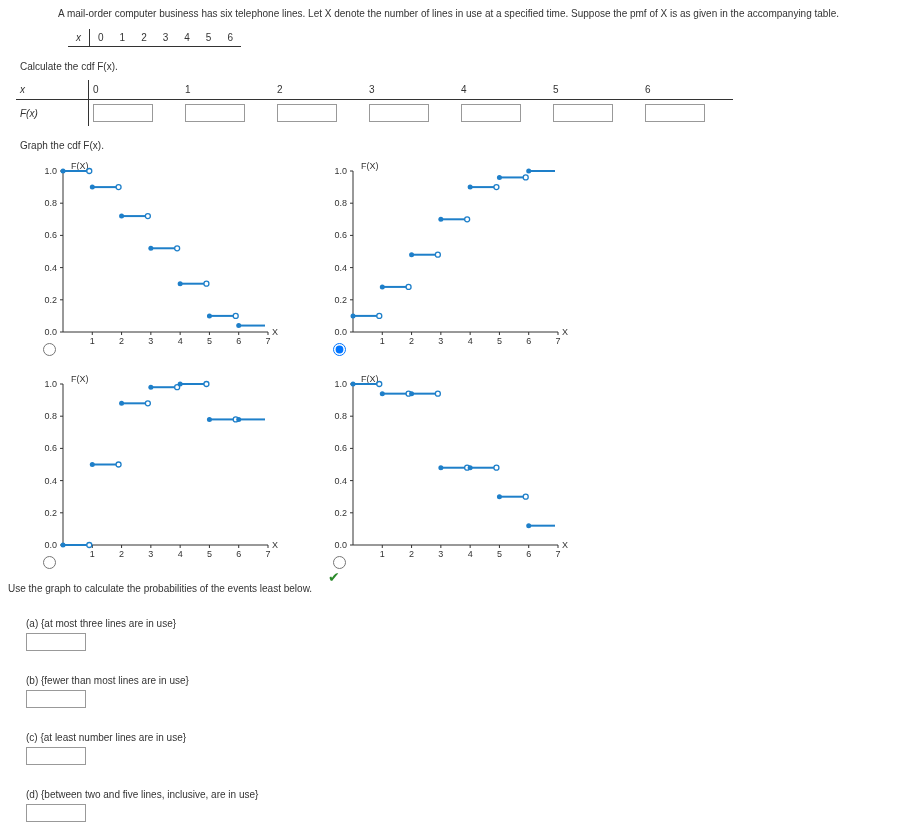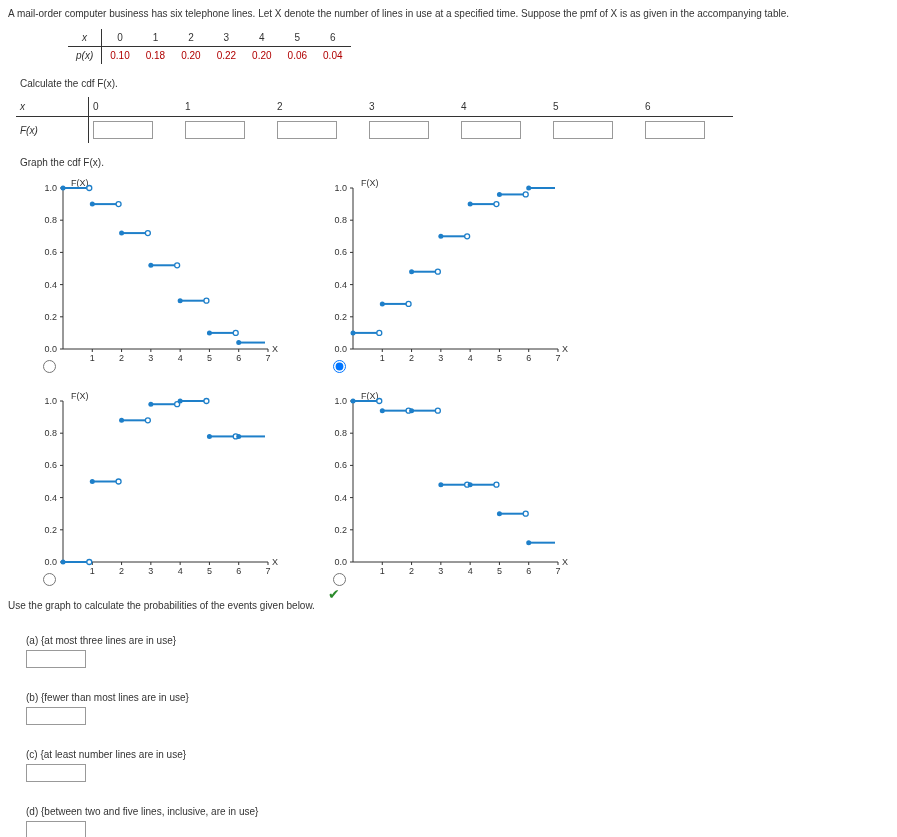--- a/index.html
+++ b/index.html
@@ -3,21 +3,21 @@
 <meta charset="utf-8">
 <style>
   body {
     font-family: Verdana, Arial, sans-serif;
     font-size: 10px;
     color: #333;
     margin: 0;
     padding: 8px;
     background: #fff;
   }
-  .intro { margin-bottom: 10px; }
+  .intro { margin-bottom: 10px; text-align: center; }
   table.pmf {
     border-collapse: collapse;
     margin: 6px 0 14px 60px;
     font-size: 10px;
   }
   table.pmf td {
     padding: 3px 8px;
     text-align: center;
   }
   table.pmf tr:first-child td { border-bottom: 1px solid #333; }
@@ -82,30 +82,20 @@
   <tbody>
       <tr>
     <td>x</td>
     <td>0</td>
     <td>1</td>
     <td>2</td>
     <td>3</td>
     <td>4</td>
     <td>5</td>
     <td>6</td>
-  </tr>
-  <tr>
-    <td>p(x)</td>
-    <td class="red">0.10</td>
-    <td class="red">0.18</td>
-    <td class="red">0.20</td>
-    <td class="red">0.22</td>
-    <td class="red">0.20</td>
-    <td class="red">0.06</td>
-    <td class="red">0.04</td>
   </tr>
 </tbody>
   </table>
 
 <div class="section-label">Calculate the cdf F(x).</div>
 
 <table class="cdf">
   <tbody>
       <tr>
     <td>x</td>
@@ -349,21 +339,21 @@
         <circle class="dot" cx="181.42857142857144" cy="124.7" r="2.5"></circle>
         <circle class="odot" cx="207.7142857142857" cy="124.7" r="2.5"></circle>
         <line class="step" x1="210.7142857142857" y1="153.68" x2="237" y2="153.68"></line>
         <circle class="dot" cx="210.7142857142857" cy="153.68" r="2.5"></circle>
       </svg>
       <input type="radio" name="graphsel" class="radio" style="">
       <span class="check">✔</span>
     </div>
   </div>
 
-<div>Use the graph to calculate the probabilities of the events given below.</div>
+<div>Use the graph to calculate the probabilities of the events least below.</div>
 
 <div class="qrow">
   <div class="qlabel">(a) {at most three lines are in use}</div>
   <input class="box" style="">
 </div>
 <div class="qrow">
   <div class="qlabel">(b) {fewer than most lines are in use}</div>
   <input class="box" style="">
 </div>
 <div class="qrow">

